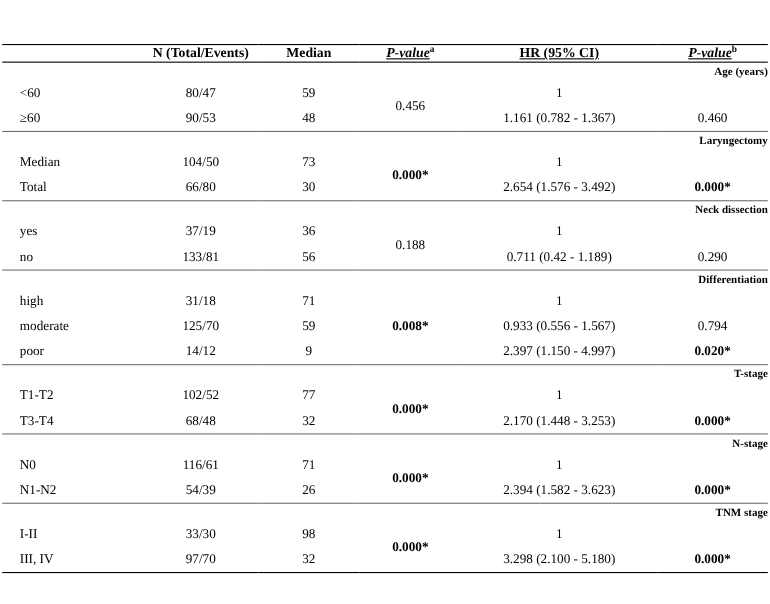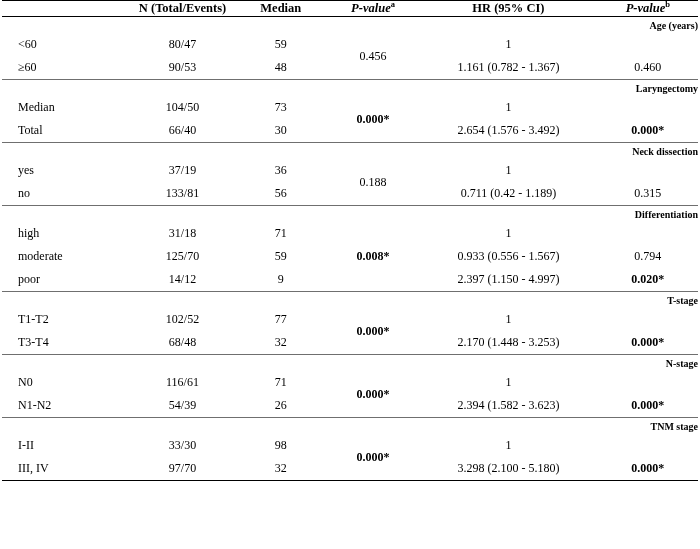--- a/index.html
+++ b/index.html
@@ -11,20 +11,21 @@
     height: 549px;
     background: #ffffff;
     font-family: "Liberation Serif", serif;
     color: #000000;
     overflow: hidden;
   }
   .table-wrap {
     width: 575px;
     box-sizing: border-box;
     padding: 0 2px;
+    margin-top: 40px;
   }
   table.stats {
     width: 696px;
     border-collapse: collapse;
     font-size: 12px;
   }
   table.stats td, table.stats th {
     padding: 0;
     vertical-align: middle;
   }
@@ -50,21 +51,21 @@
   thead th {
     font-weight: bold;
     font-size: 12.5px;
     padding: 4px 0 4px 0;
     text-align: center;
   }
   th.c-label { text-align: left; padding-left: 4px; width: 128px; }
   th.c-n     { width: 104px; }
   th.c-med   { width: 92px; }
   th.c-p1    { width: 92px; }
-  th.c-hr    { width: 178px; }
+  th.c-hr    { width: 178px; text-decoration: underline; }
   th.c-p2    { width: 100px; }
 
   td.c-label { text-align: left; padding-left: 4px; }
   td.c-n, td.c-med, td.c-p1, td.c-hr, td.c-p2 { text-align: center; }
 
   tr.grp td {
     font-weight: bold;
     font-size: 10px;
     padding-top: 3px;
     padding-bottom: 2px;
@@ -84,21 +85,21 @@
 
   .notes {
     font-size: 11px;
     line-height: 1.35;
     padding: 4px 4px 0 2px;
     width: 692px;
   }
   .notes .lbl { font-weight: bold; }
   .notes i { font-style: italic; }
   .notes .row { margin-top: 2px; }
-  .pitalic { font-style: italic; }
+  .pitalic { font-style: italic; text-decoration: underline; }
 </style>
 </head>
 <body>
 
 <div class="table-wrap">
   <table class="stats">
     <colgroup>
       <col style="width:128px">
       <col style="width:104px">
       <col style="width:92px">
@@ -147,42 +148,42 @@
         <tr class="datarow">
           <td class="c-label indent">Median</td>
           <td class="c-n">104/50</td>
           <td class="c-med">73</td>
           <td class="c-p1 bold" rowspan="2">0.000*</td>
           <td class="c-hr">1</td>
           <td class="c-p2"></td>
         </tr>
         <tr class="datarow">
           <td class="c-label indent">Total</td>
-          <td class="c-n">66/40</td>
+          <td class="c-n">66/80</td>
           <td class="c-med">30</td>
           <td class="c-hr">2.654 (1.576 - 3.492)</td>
           <td class="c-p2 bold">0.000*</td>
         </tr>
         <tr class="grp">
           <td colspan="6" class="c-label">Neck dissection</td>
         </tr>
         <tr class="datarow">
           <td class="c-label indent">yes</td>
           <td class="c-n">37/19</td>
           <td class="c-med">36</td>
           <td class="c-p1" rowspan="2">0.188</td>
           <td class="c-hr">1</td>
           <td class="c-p2"></td>
         </tr>
         <tr class="datarow">
           <td class="c-label indent">no</td>
           <td class="c-n">133/81</td>
           <td class="c-med">56</td>
           <td class="c-hr">0.711 (0.42 - 1.189)</td>
-          <td class="c-p2">0.315</td>
+          <td class="c-p2">0.290</td>
         </tr>
         <tr class="grp">
           <td colspan="6" class="c-label">Differentiation</td>
         </tr>
         <tr class="datarow">
           <td class="c-label indent">high</td>
           <td class="c-n">31/18</td>
           <td class="c-med">71</td>
           <td class="c-p1 bold" rowspan="3">0.008*</td>
           <td class="c-hr">1</td>

